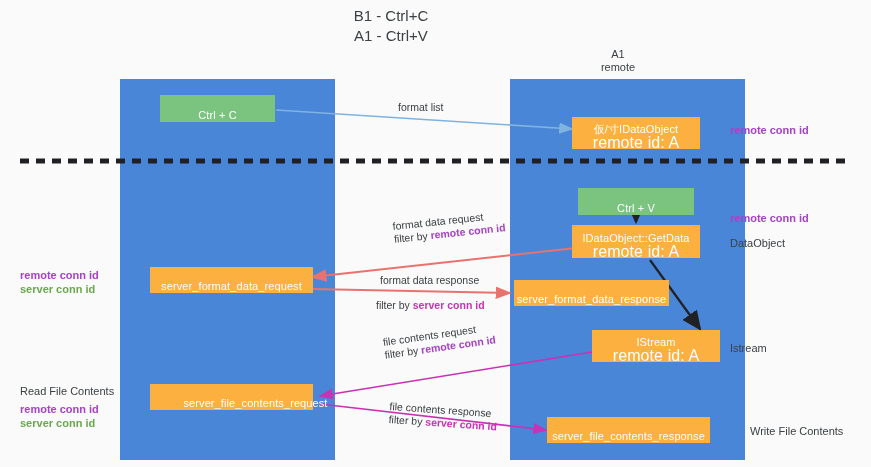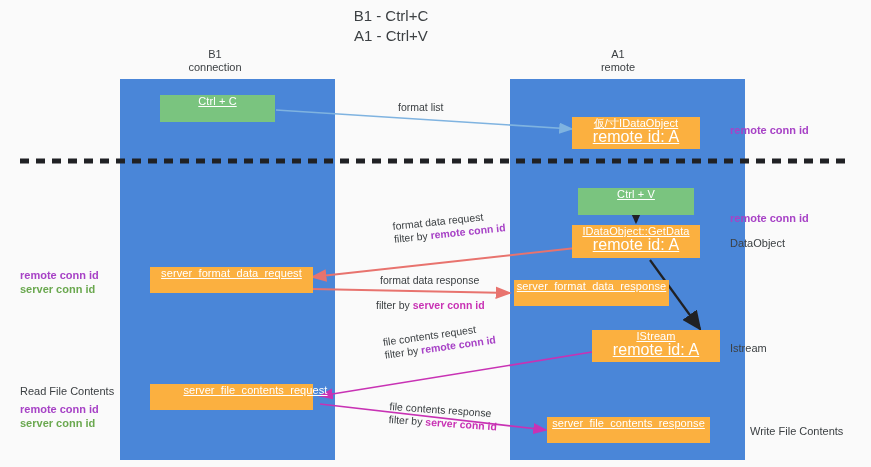--- a/index.html
+++ b/index.html
@@ -24,28 +24,27 @@
   .col-head{
     font-size:11px;line-height:13px;text-align:center;color:#3c4043;
   }
 
   
   .lane{background:#4a86d8;}
 
   
   .node{
     box-sizing:border-box;
-    display:flex;align-items:center;justify-content:flex-start;
+    display:flex;align-items:center;justify-content:flex-end;
     flex-direction:column;
     text-align:center;
     color:#ffffff;
     font-size:11px;
     line-height:13px;
     letter-spacing:.1px;
-    text-decoration:underline;
   }
   .node.green{background:#7ac47f;}
   .node.orange{background:#fbb040;}
   .node .l2{font-size:16px;}
 
   
   .lbl{font-size:11px;line-height:14px;color:#3c4043;}
   .lbl.purple{color:#a742c6;font-weight:bold;}
   .lbl.green{color:#6aa84f;font-weight:bold;}
   .lbl.plain{color:#3c4043;}
@@ -59,24 +58,20 @@
 </head>
 <body>
 
 <div class="canvas">
 
   <div class="abs title">
     <div>B1 - Ctrl+C</div>
     <div>A1 - Ctrl+V</div>
   </div>
 
-  <div class="abs col-head" style="left:155px;top:48px;width:120px;">
-    <div>B1</div>
-    <div>connection</div>
-  </div>
   <div class="abs col-head" style="left:558px;top:48px;width:120px;">
     <div>A1</div>
     <div>remote</div>
   </div>
 
   <div class="abs lane" style="left:120px;top:79px;width:215px;height:381px;"></div>
   <div class="abs lane" style="left:510px;top:79px;width:235px;height:381px;"></div>
 
   <svg class="overlay" viewBox="0 0 871 467">
     <defs>

